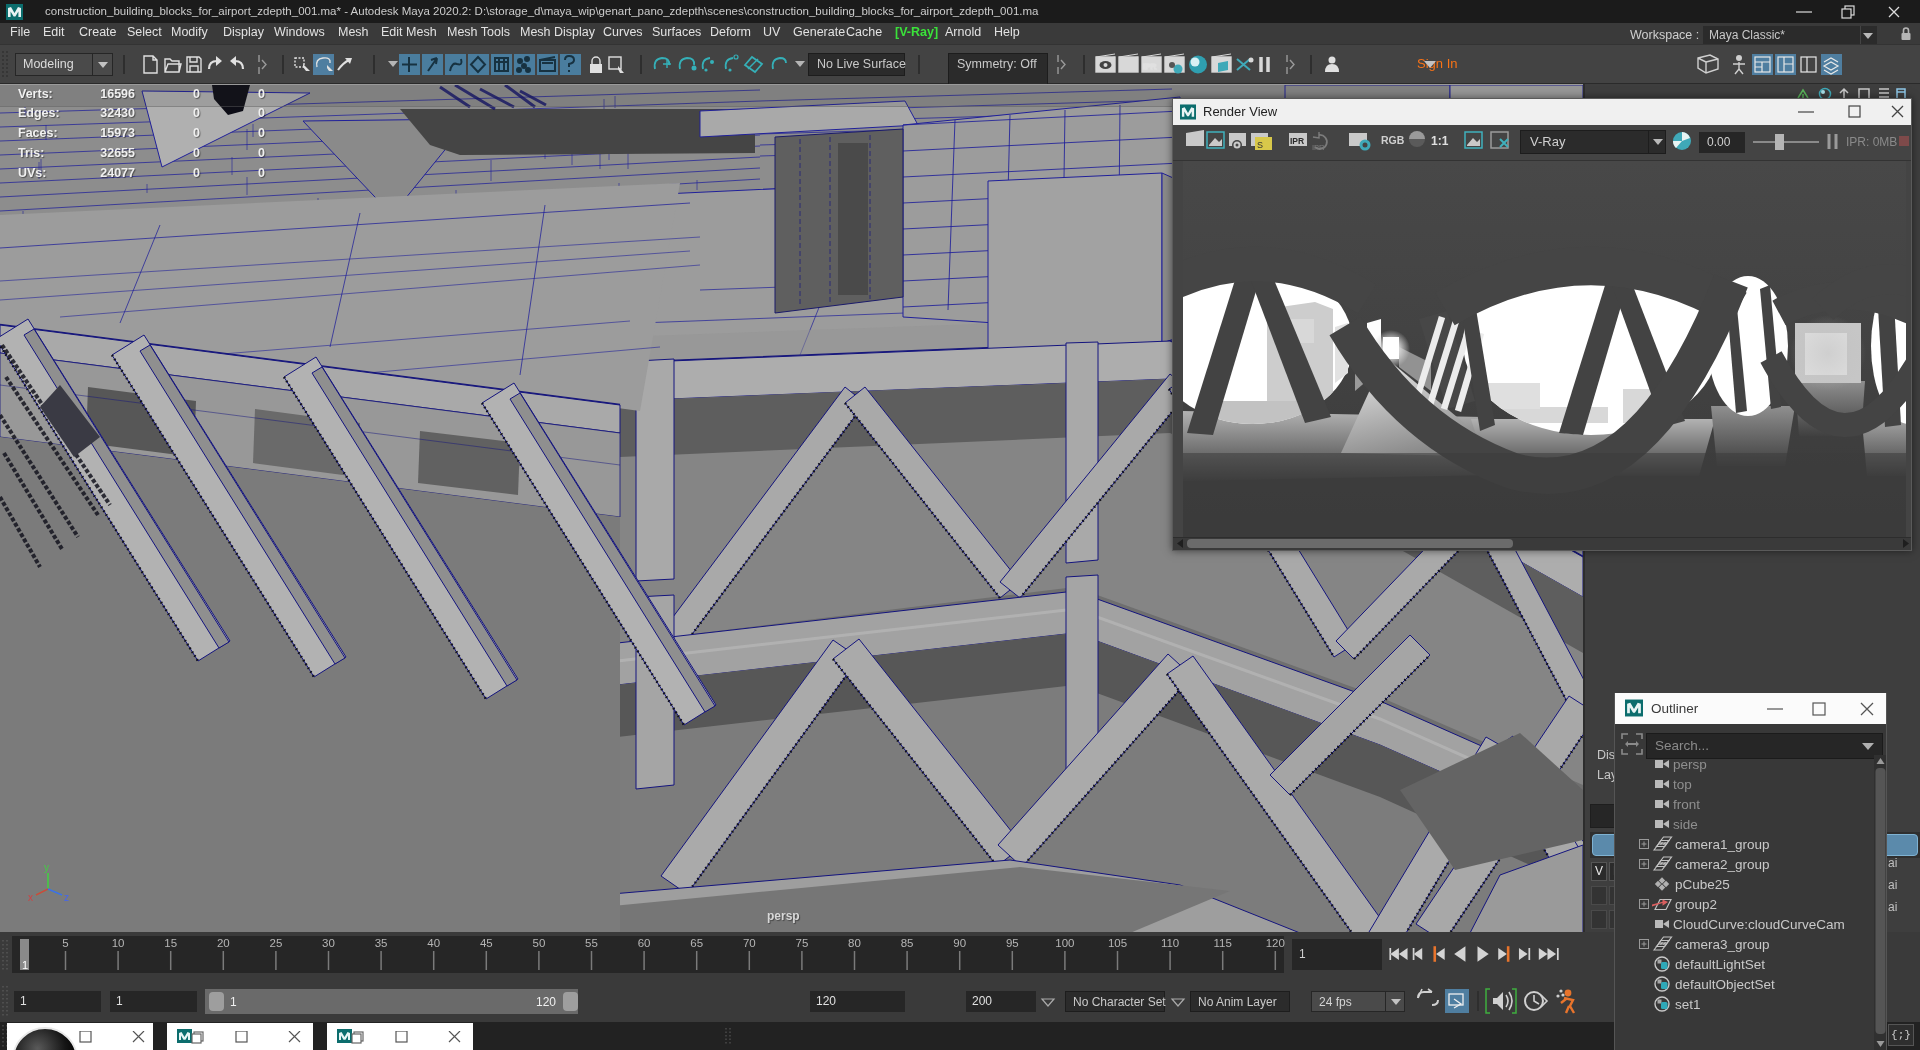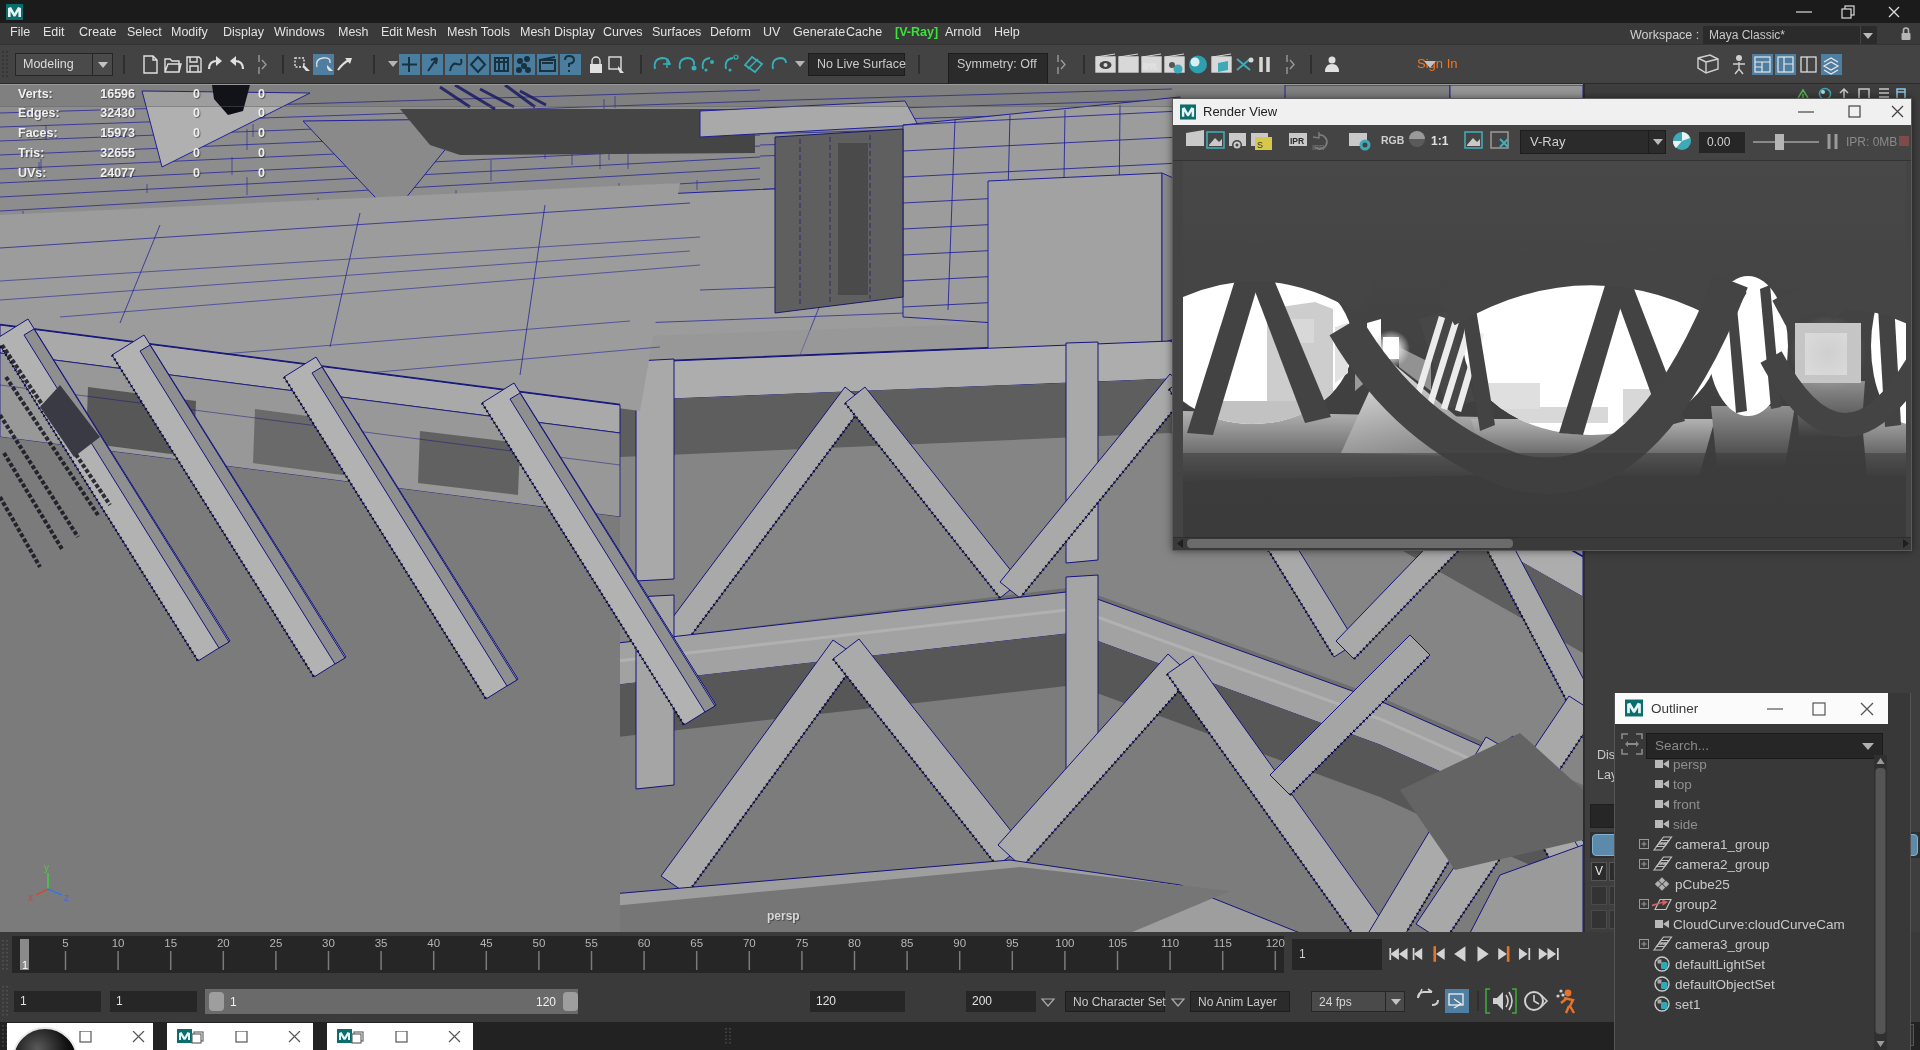--- a/index.html
+++ b/index.html
@@ -10,20 +10,21 @@
 </style>
 </head>
 <body>
 <div id="stage">
 
   <div class="abs" style="left:0;top:0;width:1920px;height:23px;background:#1b1b1b;"></div>
   <svg class="abs" style="left:6px;top:4px;" width="17" height="16" viewBox="0 0 17 16">
     <rect x="0" y="0" width="17" height="16" fill="#0c6d6d"></rect>
     <path d="M2 13 V4 L5 3 L8.5 9 L12 3 L15 4 V13 H12.4 V7.6 L9.4 12.6 H7.6 L4.6 7.6 V13 Z" fill="#e8f4f4"></path>
   </svg>
+  <div class="abs" style="left:45px;top:5px;color:#cccccc;font-size:11.5px;">construction_building_blocks_for_airport_zdepth_001.ma* - Autodesk Maya 2020.2: D:\storage_d\maya_wip\genart_pano_zdepth\scenes\construction_building_blocks_for_airport_zdepth_001.ma</div>
   <svg class="abs" style="left:1788px;top:0;" width="132" height="23" viewBox="0 0 132 23">
     <path d="M8 12 H24" stroke="#dddddd" stroke-width="1.2" fill="none"></path>
     <rect x="57" y="6" width="9" height="9" fill="none" stroke="#dddddd" stroke-width="1.2"></rect>
     <rect x="54" y="9" width="9" height="9" fill="#1b1b1b" stroke="#dddddd" stroke-width="1.2"></rect>
     <path d="M101 7 L111 17 M111 7 L101 17" stroke="#dddddd" stroke-width="1.3"></path>
   </svg>
 
   <div class="abs" style="left:0;top:23px;width:1920px;height:22px;background:#3a3a3a;border-bottom:1px solid #333;"></div>
   <div class="abs" id="menubar" style="left:0;top:25px;height:18px;color:#e2e2e2;font-size:12.5px;white-space:nowrap;">
     <span class="abs" style="left:10px;">File</span>
@@ -722,21 +723,21 @@
     </div>
 
     <div class="abs" style="left:0;top:438px;width:740px;height:13px;background:#3a3a3a;border-top:1px solid #2d2d2d;"></div>
     <svg class="abs" style="left:0;top:438px;" width="740" height="13">
       <path d="M10 2 L4 6.5 L10 11 Z" fill="#1e1e1e"></path>
       <path d="M730 2 L736 6.5 L730 11 Z" fill="#1e1e1e"></path>
       <rect x="14" y="2" width="326" height="9" rx="4" fill="#6b6b6b"></rect>
     </svg>
   </div>
 
-  <div class="abs" id="outliner" style="left:1614px;top:693px;width:297px;height:357px;background:#383838;border-left:1px solid #555;border-right:1px solid #555;overflow:hidden;">
+  <div class="abs" id="outliner" style="left:1614px;top:693px;width:273px;height:357px;background:#383838;border-left:1px solid #555;border-right:1px solid #555;overflow:hidden;">
     <div class="abs" style="left:0;top:0;width:273px;height:31px;background:#fbfbfb;"></div>
     <svg class="abs" style="left:10px;top:6px;" width="18" height="18" viewBox="0 0 17 16">
       <rect x="0" y="0" width="17" height="16" fill="#0c6d6d"></rect>
       <path d="M2 13 V4 L5 3 L8.5 9 L12 3 L15 4 V13 H12.4 V7.6 L9.4 12.6 H7.6 L4.6 7.6 V13 Z" fill="#e8f4f4"></path>
     </svg>
     <div class="abs" style="left:36px;top:8px;color:#3a3a3a;font-size:13.5px;">Outliner</div>
     <svg class="abs" style="left:140px;top:0;" width="133px" height="31">
       <path d="M12 16 H28" stroke="#555" stroke-width="1.2"></path>
       <rect x="58" y="10" width="12" height="12" fill="none" stroke="#555" stroke-width="1.2"></rect>
       <path d="M106 10 L118 22 M118 10 L106 22" stroke="#555" stroke-width="1.3"></path>

